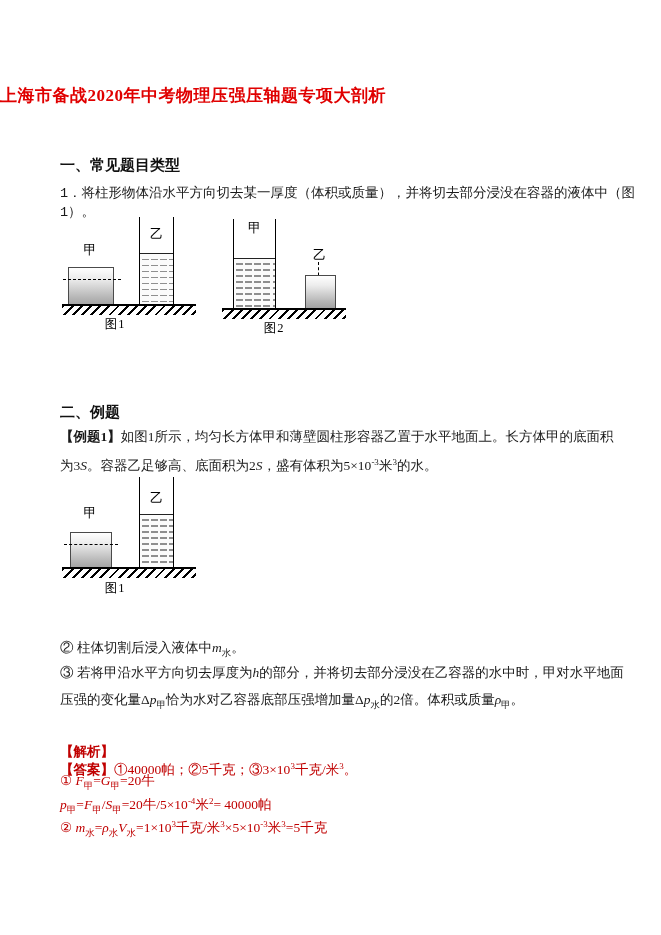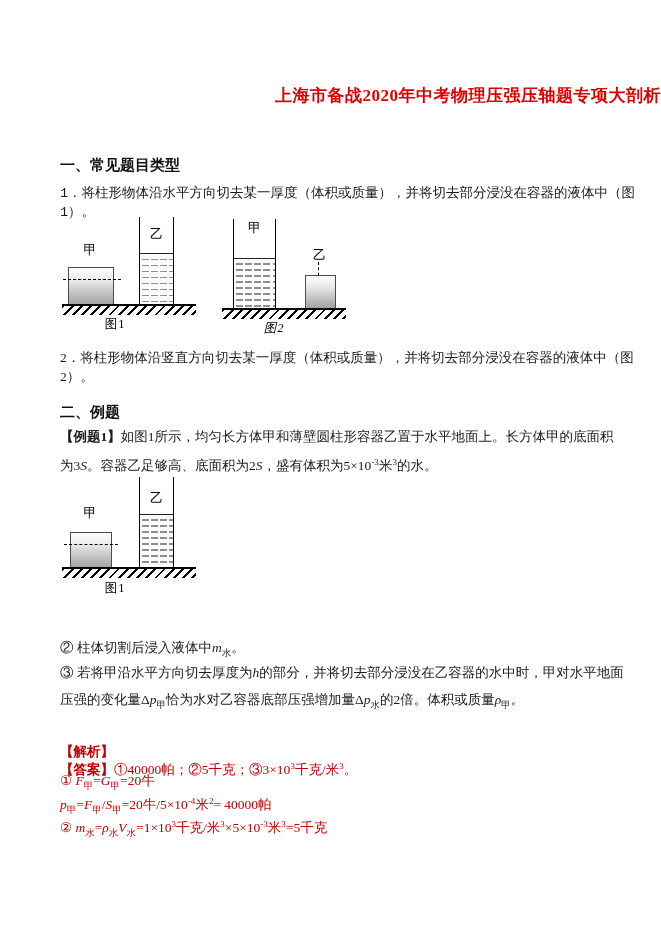--- a/index.html
+++ b/index.html
@@ -6,21 +6,21 @@
   .page{
     position:relative;
     width:661px;height:935px;
     background:#ffffff;
     font-family:"Liberation Serif","DejaVu Serif",serif;
     color:#1a1a1a;
     overflow:hidden;
   }
   .abs{position:absolute;}
   .doc-title{
-    left:0;right:0;text-align:right;
+    left:0;right:0;text-align:left;
     font-size:17px;font-weight:bold;color:var(--title-red,#e00000);
     letter-spacing:.5px;
   }
   .sec-heading{left:60px;font-size:15px;font-weight:bold;color:#111;}
   .body-line{left:60px;font-size:13.5px;line-height:19px;}
   .para{left:60px;width:566px;font-size:13.5px;line-height:29px;}
   .red{color:var(--sol-red,#c00000);}
   .sup{vertical-align:super;font-size:9px;line-height:0;}
   .sub{vertical-align:sub;font-size:9.5px;line-height:0;}
   .i{font-style:italic;}
@@ -75,24 +75,23 @@
     <div class="abs caption" style="left:85px;top:104px;width:60px;">图1</div>
 
     <div class="abs vessel" style="left:233px;top:7px;width:41px;height:89px;">
       <div class="abs figlabel" style="left:0;right:0;top:0px;">甲</div>
       <div class="water" style="top:39px;"></div>
     </div>
     <div class="abs figlabel" style="left:305px;top:34px;width:29px;">乙</div>
     <div class="abs vdash" style="left:318px;top:50px;height:45px;"></div>
     <div class="abs blockbody" style="left:305px;top:63px;width:29px;height:32px;"></div>
     <div class="abs ground" style="left:222px;top:96px;width:124px;height:9px;"></div>
-    <div class="abs caption" style="left:244px;top:108px;width:60px;font-style:italic;">图2</div>
+    <div class="abs caption" style="left:244px;top:108px;width:60px;">图2</div>
   </div>
 
-  <div class="abs body-line" style="top:348px;">2．将柱形物体沿竖直方向切去某一厚度（体积或质量），并将切去部分浸没在容器的液体中（图2）。</div>
 
   <div class="abs sec-heading" style="top:403px;">二、例题</div>
   <div class="abs para" style="top:422px;"><span class="b">【例题1】</span><span>如图1所示，均匀长方体甲和薄壁圆柱形容器乙置于水平地面上。长方体甲的底面积为3</span><span class="i">S</span><span>。容器乙足够高、底面积为2</span><span class="i">S</span><span>，盛有体积为5×10</span><span class="sup">-3</span><span>米</span><span class="sup">3</span><span>的水。</span></div>
 
   <div class="abs figband" style="top:472px;height:126px;">
     <div class="abs figlabel" style="left:70px;top:32px;width:40px;">甲</div>
     <div class="abs blockbody" style="left:70px;top:60px;width:40px;height:35px;"></div>
     <div class="abs dashcut" style="left:64px;top:72px;width:54px;"></div>
     <div class="abs vessel" style="left:139px;top:5px;width:33px;height:90px;">
       <div class="abs figlabel" style="left:0;right:0;top:12px;">乙</div>

